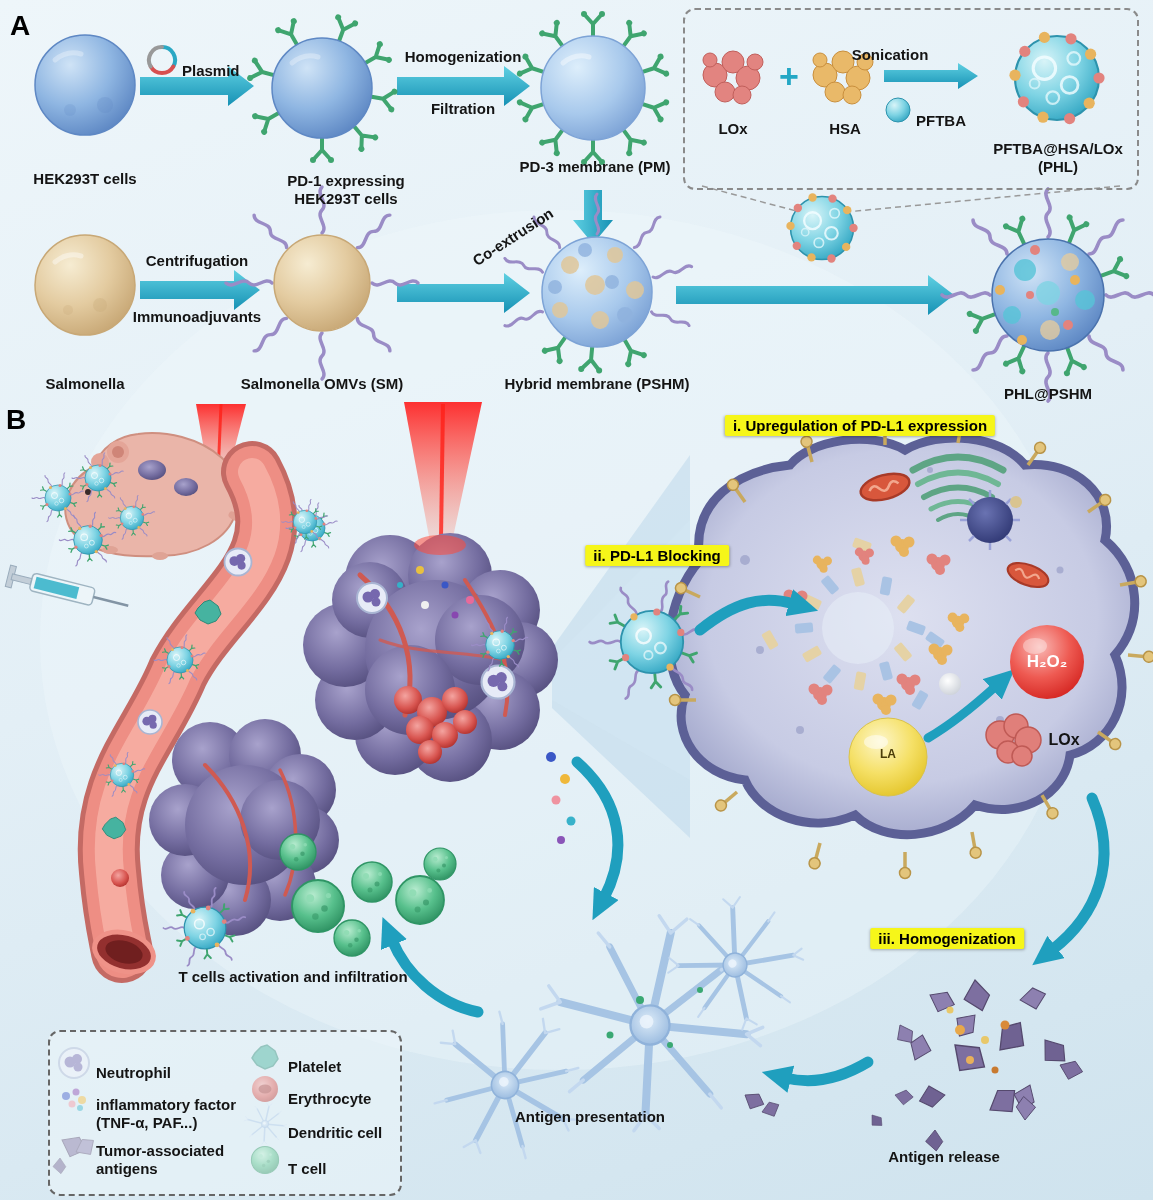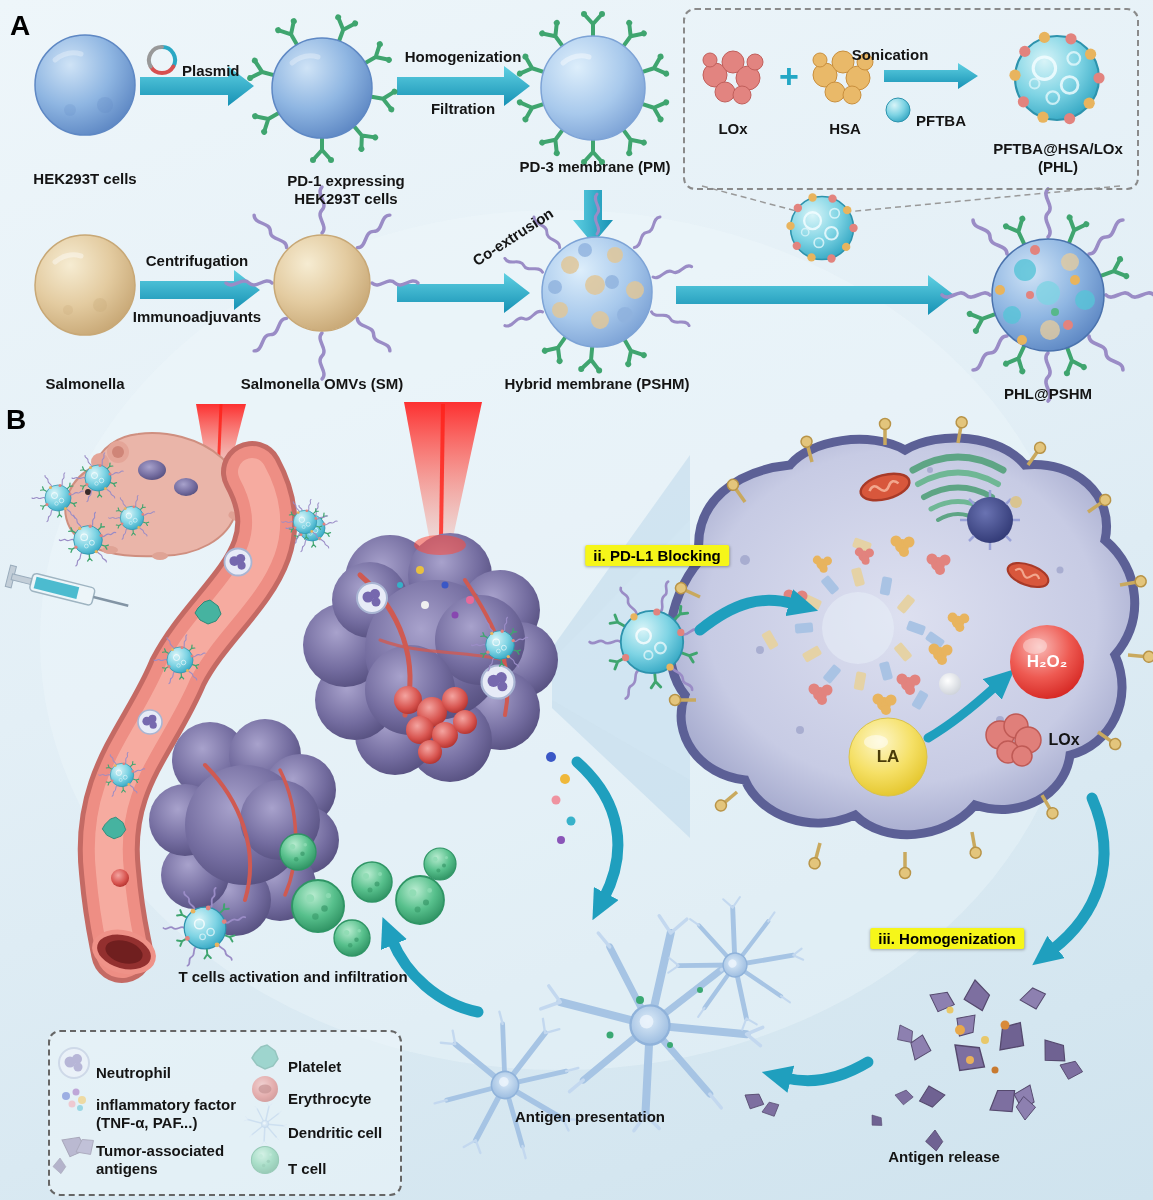--- a/index.html
+++ b/index.html
@@ -837,24 +837,25 @@
   <span>(PHL)</span>
 </div>
 <div class="lbl" style="left:85px;top:375px;text-align:right;">Salmonella</div>
 <div class="lbl" style="left:197px;top:252px;">Centrifugation</div>
 <div class="lbl" style="left:197px;top:308px;">Immunoadjuvants</div>
 <div class="lbl" style="left:322px;top:375px;text-align:right;">Salmonella OMVs (SM)</div>
 <div class="lbl rot" style="left:513px;top:228px;">Co-extrusion</div>
 <div class="lbl" style="left:597px;top:375px;">Hybrid membrane (PSHM)</div>
 <div class="lbl" style="left:1048px;top:385px;">PHL@PSHM</div>
 
+<div class="ylbl" style="left:860px;top:415px;">i. Upregulation of PD-L1 expression</div>
 <div class="ylbl" style="left:657px;top:545px;">ii. PD-L1 Blocking</div>
 <div class="ylbl" style="left:947px;top:928px;">iii. Homogenization</div>
 <div class="lbl white" style="left:1047px;top:652px;font-size:17px;">H₂O₂</div>
-<div class="lbl dark-yellow" style="left:888px;top:747px;font-size:17px;text-align:right;">LA</div>
+<div class="lbl dark-yellow" style="left:888px;top:747px;font-size:12px;text-align:right;">LA</div>
 <div class="lbl" style="left:1064px;top:730px;font-size:16px;">LOx</div>
 <div class="lbl" style="left:293px;top:968px;">T cells activation and infiltration</div>
 <div class="lbl" style="left:590px;top:1108px;">Antigen presentation</div>
 <div class="lbl" style="left:944px;top:1148px;text-align:center;">Antigen release</div>
 
 <div class="lbl left" style="left:96px;top:1054px;">Neutrophil</div>
 <div class="lbl left" style="left:96px;top:1086px;">inflammatory factor</div>
 <div class="lbl left" style="left:96px;top:1104px;">(TNF-α, PAF...)</div>
 <div class="lbl left" style="left:96px;top:1132px;">Tumor-associated</div>
 <div class="lbl left" style="left:96px;top:1150px;">antigens</div>

